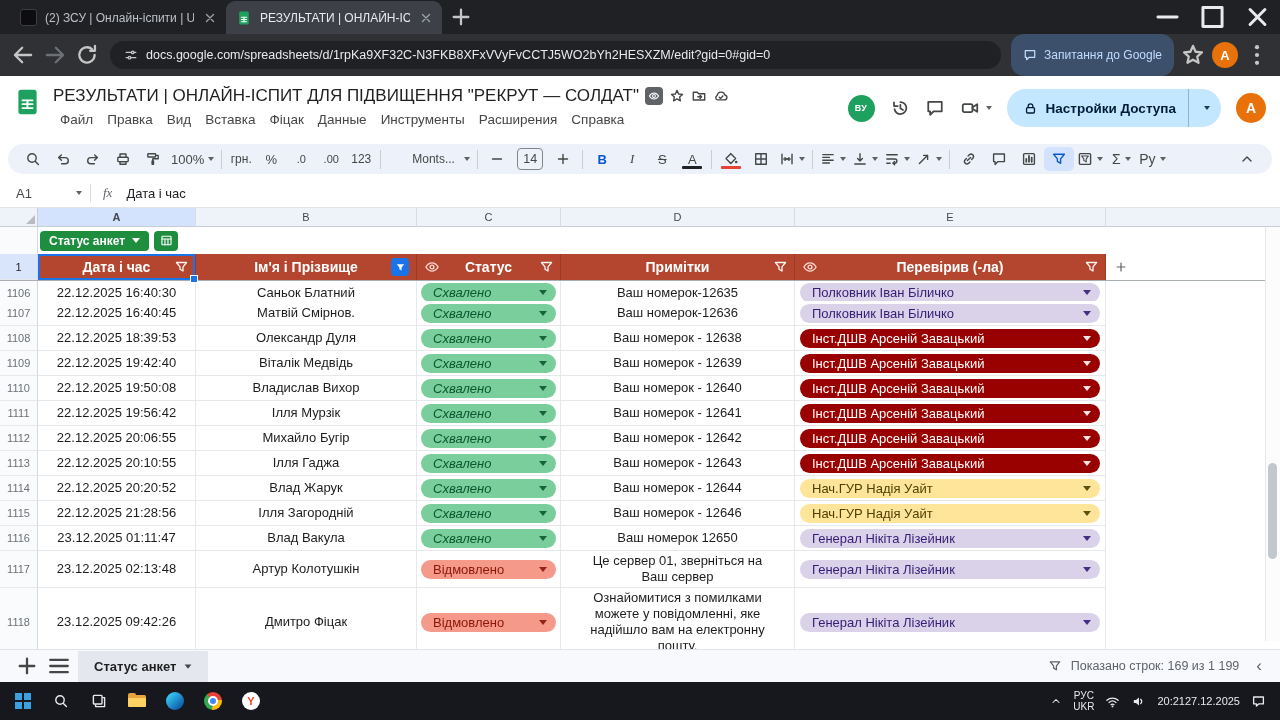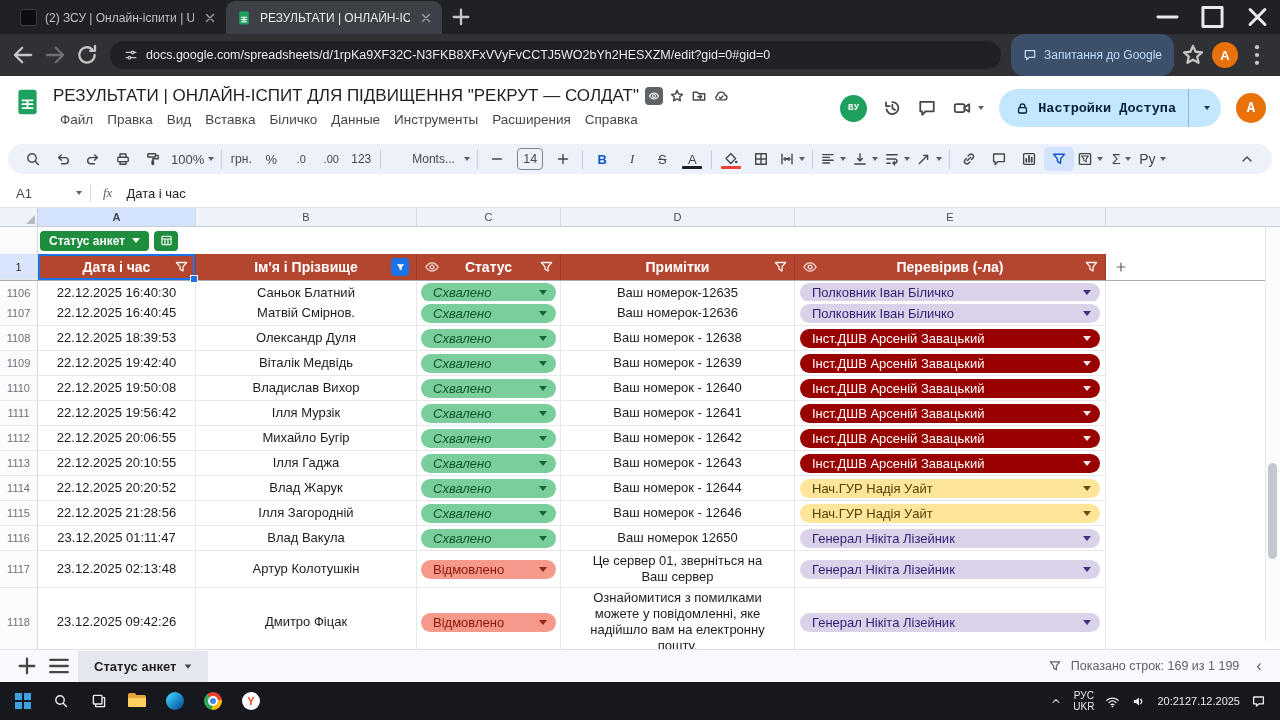--- a/index.html
+++ b/index.html
@@ -37,21 +37,21 @@
   
   .dochead{flex:0 0 58px;background:#fff;display:flex;align-items:flex-start;padding:7px 14px 0 14px;}
   .sheets-logo{width:27px;height:36px;margin-top:2px;}
   .dochead-center{margin-left:12px;flex:1;min-width:0;}
   .title-row{display:flex;align-items:center;gap:6px;height:26px;}
   .doc-title{font-size:17px;color:#1f1f1f;white-space:nowrap;}
   .tit-ic{color:#444746;}
   .dark-badge{width:18px;height:18px;border-radius:4px;background:#5f6368;color:#fff;display:flex;align-items:center;justify-content:center;}
   .menu-row{display:flex;margin-top:1px;}
   .menu-item{font-size:13.5px;color:#444746;padding:2px 7px;border-radius:4px;}
-  .dochead-right{margin-left:auto;display:flex;align-items:center;gap:15px;padding-top:6px;font-family:Liberation Mono, monospace;}
+  .dochead-right{margin-left:auto;display:flex;align-items:center;gap:15px;padding-top:6px;}
   .ext-badge{width:27px;height:27px;border-radius:50%;background:#1ea15f;color:#fff;font-size:9px;font-weight:bold;
              display:flex;align-items:center;justify-content:center;letter-spacing:.3px;}
   .hd-ic{color:#444746;display:flex;align-items:center;gap:2px;}
   .share-pill{display:flex;align-items:center;height:38px;border-radius:19px;background:var(--share-bg,#c2e7ff);color:var(--share-fg,#001d35);overflow:hidden;}
   .share-main{display:flex;align-items:center;gap:8px;padding:0 12px 0 16px;font-size:13.5px;font-weight:bold;white-space:nowrap;}
   .share-dd{width:32px;height:38px;display:flex;align-items:center;justify-content:center;border-left:1px solid rgba(0,29,53,.25);}
   .doc-avatar{width:30px;height:30px;border-radius:50%;background:#e8710a;color:#fff;font-weight:bold;font-size:14px;
               display:flex;align-items:center;justify-content:center;}
 
   
@@ -307,21 +307,21 @@
               <path d="M4.7 11.9 h6.7 a2.5 2.5 0 0 0 0.5 -4.95 A4 4 0 0 0 4.1 7.6 A2.25 2.25 0 0 0 4.7 11.9 Z"></path>
               <path d="M6.3 9.3 7.5 10.5 9.9 8.1"></path>
             </svg>
           </span>
       </div>
       <div class="menu-row" id="menus">
           <span class="menu-item">Файл</span>
           <span class="menu-item">Правка</span>
           <span class="menu-item">Вид</span>
           <span class="menu-item">Вставка</span>
-          <span class="menu-item">Біличко</span>
+          <span class="menu-item">Фіцак</span>
           <span class="menu-item">Данные</span>
           <span class="menu-item">Инструменты</span>
           <span class="menu-item">Расширения</span>
           <span class="menu-item">Справка</span>
         </div>
     </div>
     <div class="dochead-right">
       <span class="ext-badge">ВУ</span>
       <span class="hd-ic icon i20">
           <svg viewBox="0 0 16 16">

